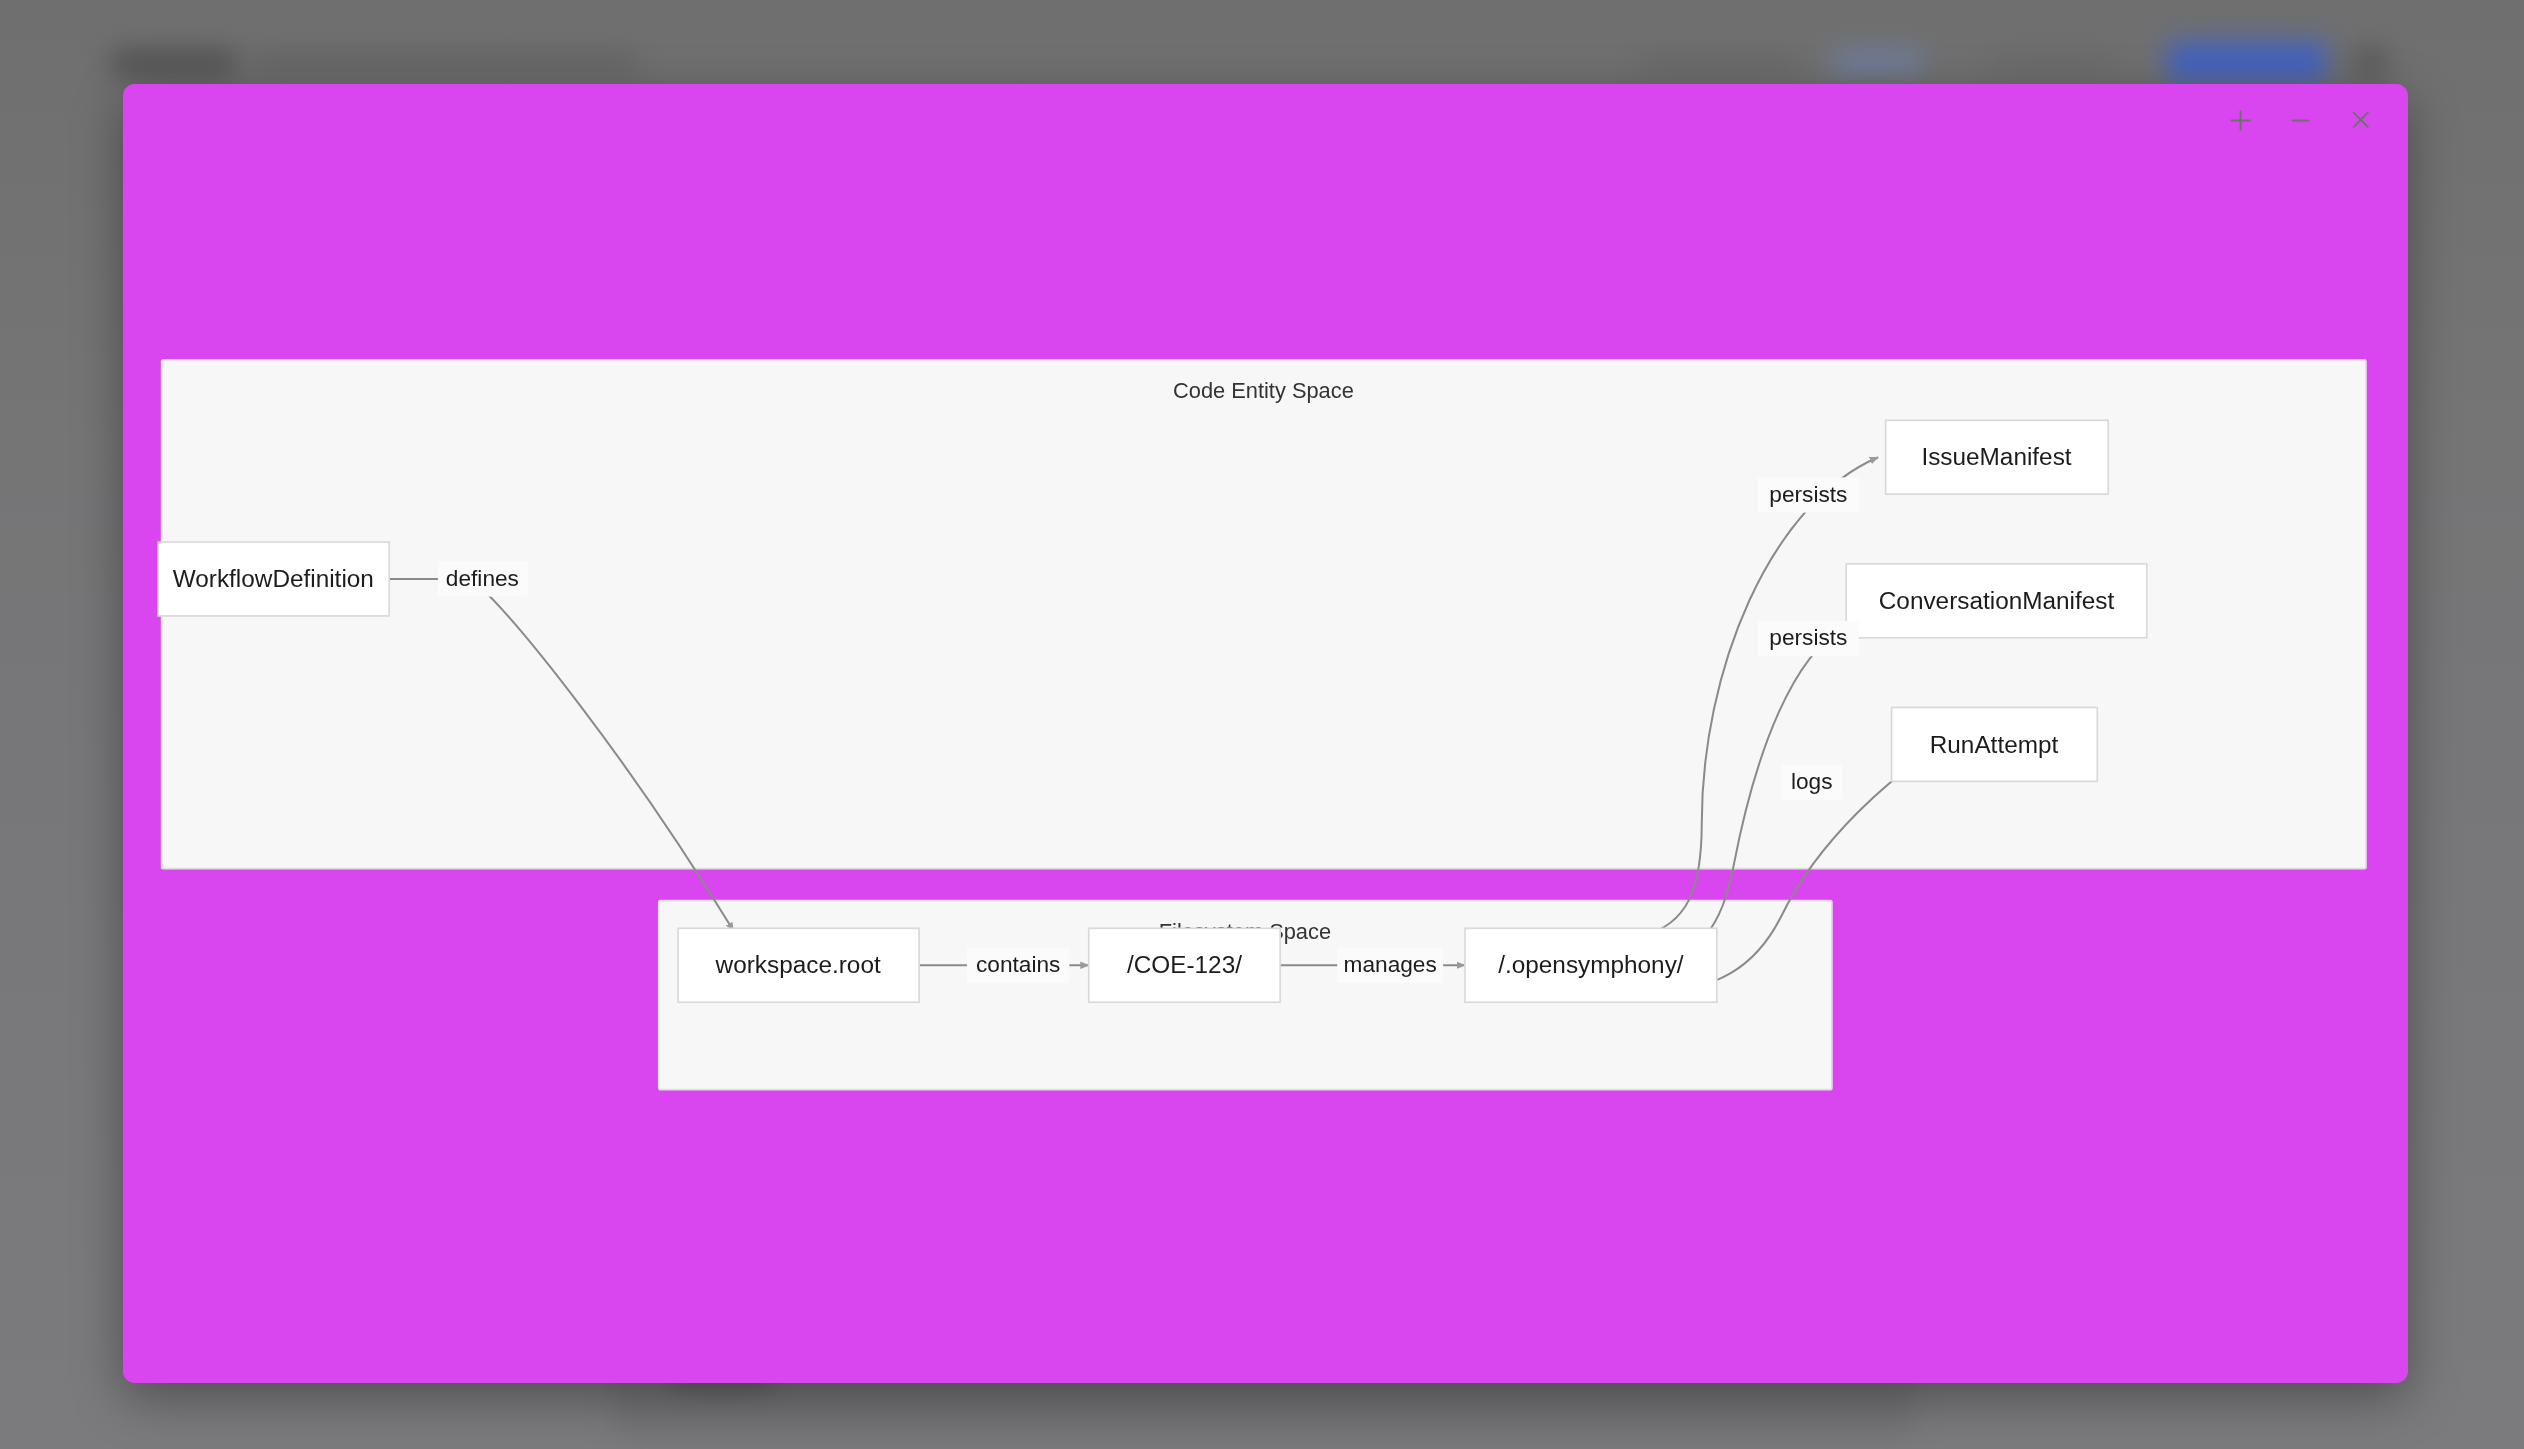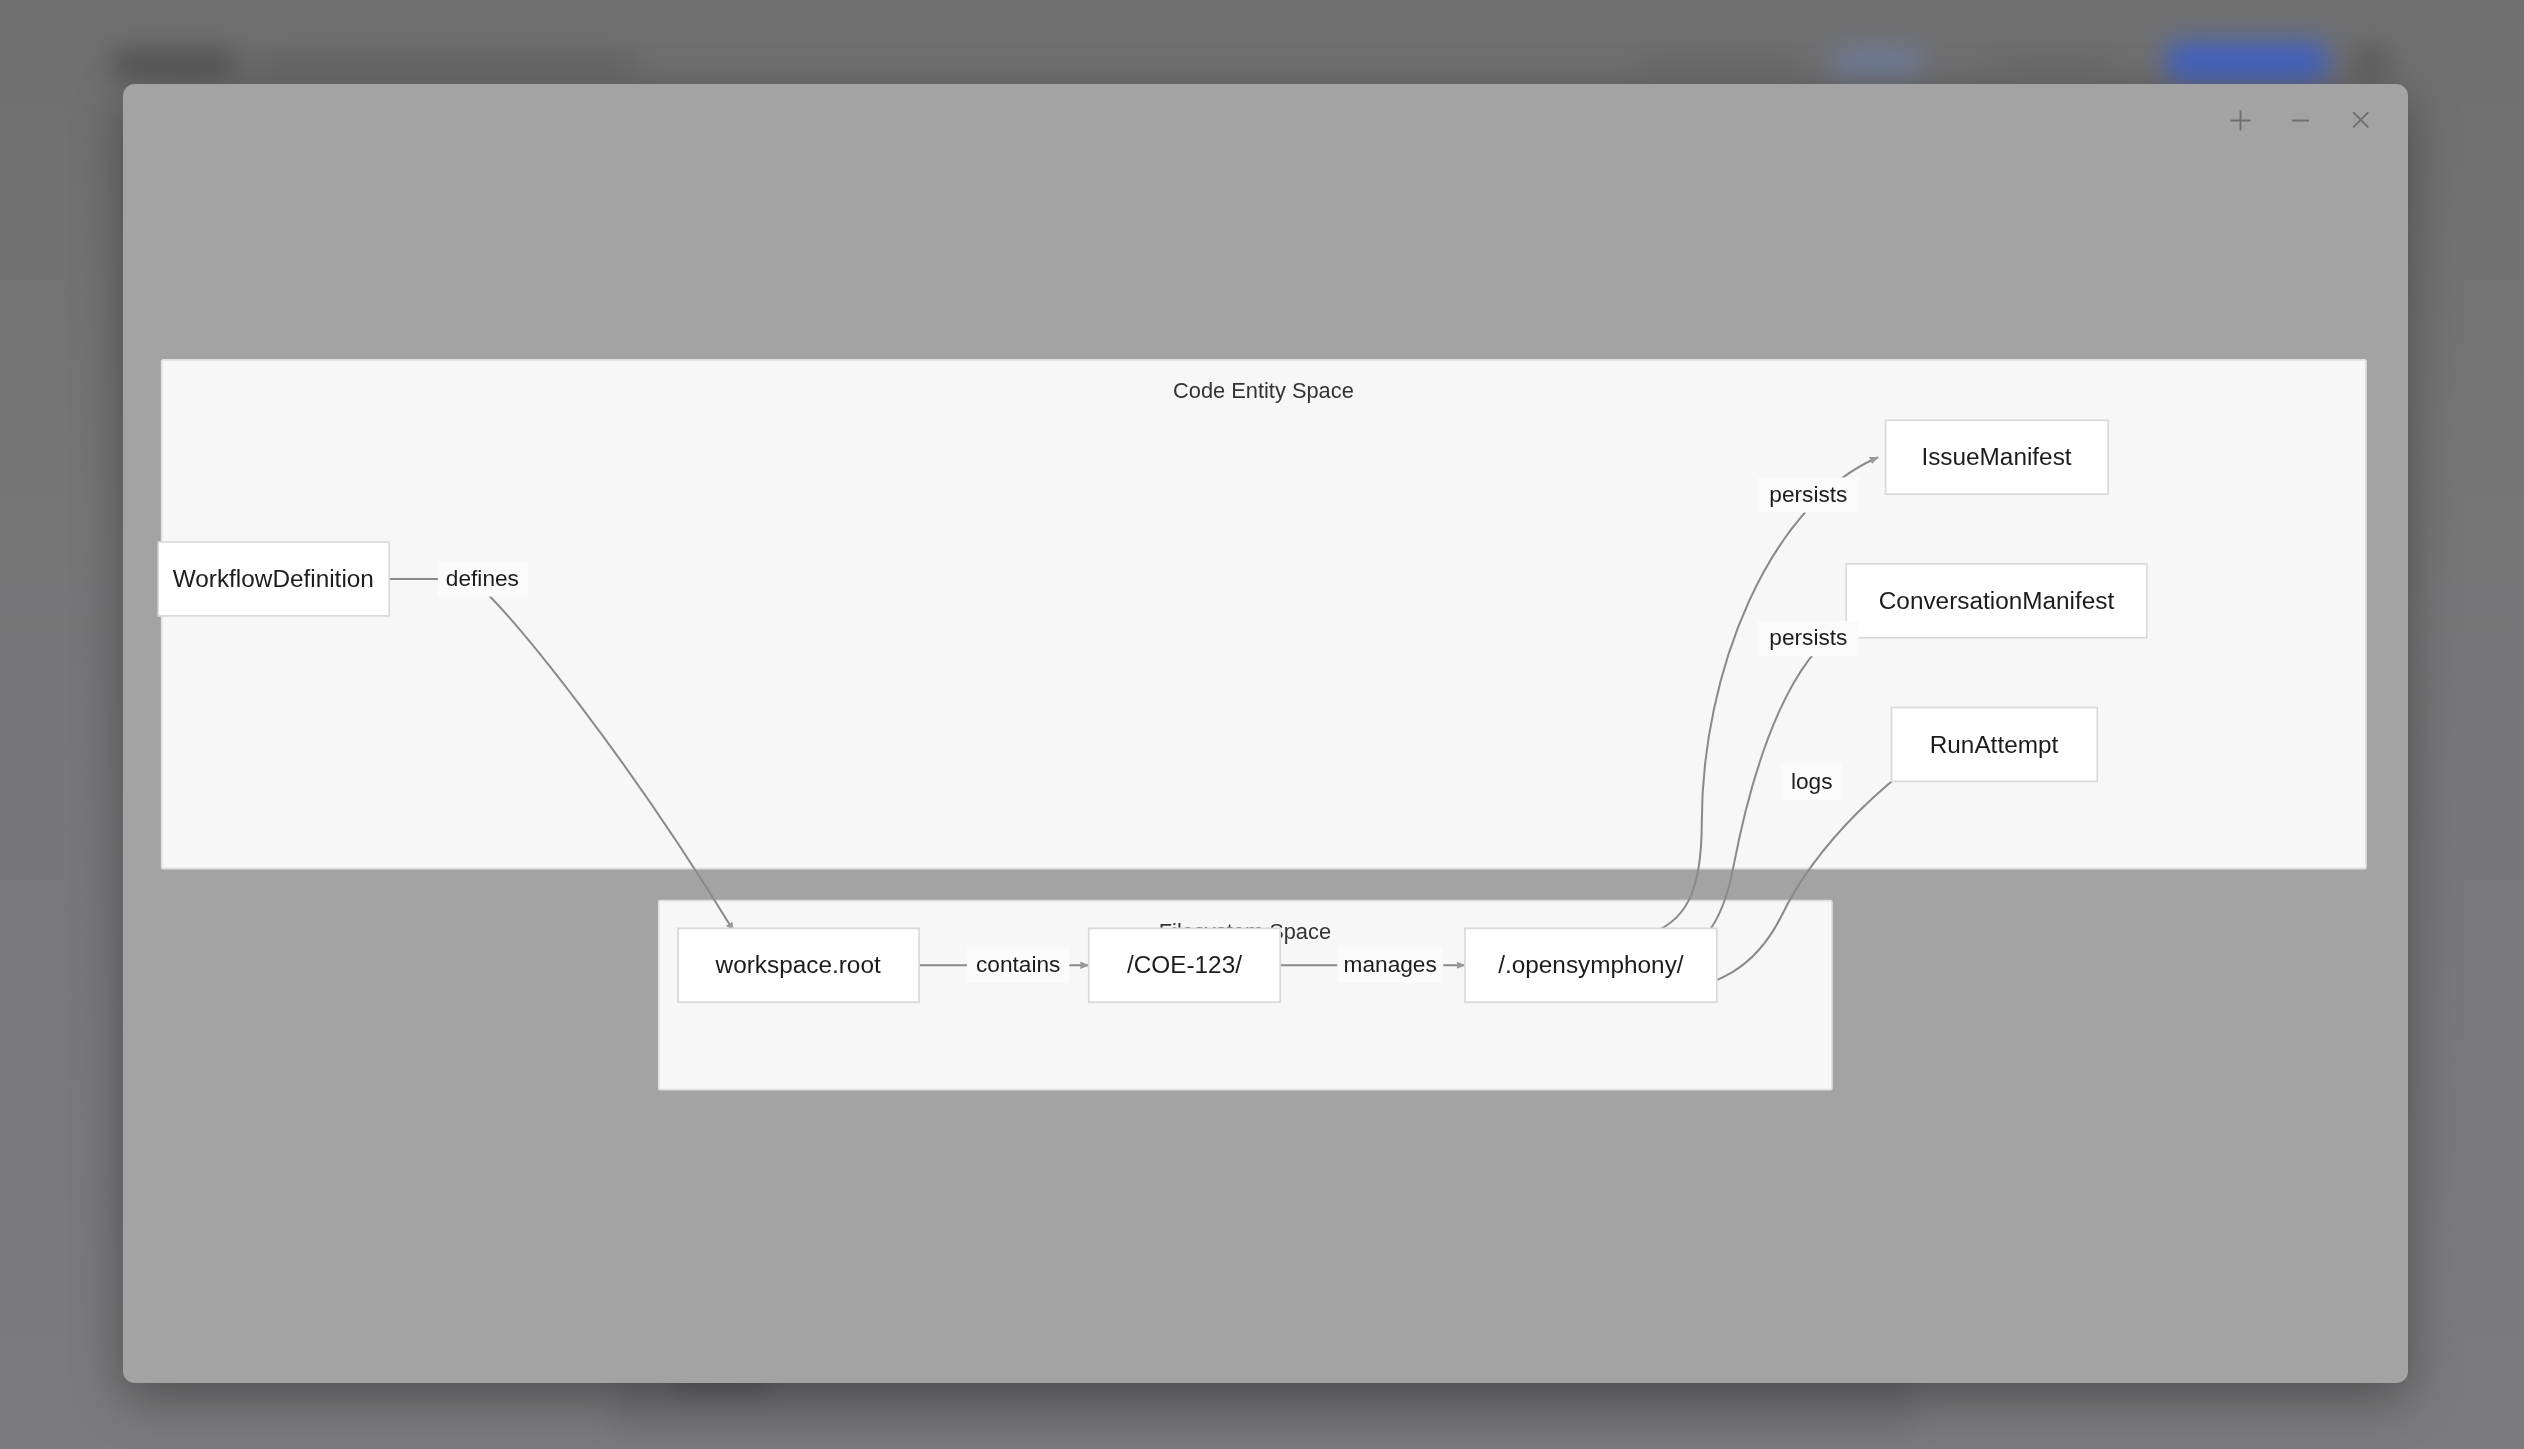--- a/index.html
+++ b/index.html
@@ -42,21 +42,21 @@
   .bd-card     { left: 613px; top: 1344px; width: 1302px; height: 92px; background: #6a6a70; opacity:.45; }
   .bd-card2    { left: 672px; top: 1361px; width: 101px;  height: 28.6px; background: #4e4e52; }
 
   
   .modal {
     position: absolute;
     left: 123px;
     top: 84px;
     width: 2285px;
     height: 1299px;
-    background: #a3a3a3;
+    background: #d946ef;
     border-radius: 11.8px;
     box-shadow: 0 15px 50px rgba(0,0,0,.35);
     overflow: hidden;
   }
 
   .modal-controls {
     position: absolute;
     right: 30px;
     top: 18.5px;
     display: flex;

